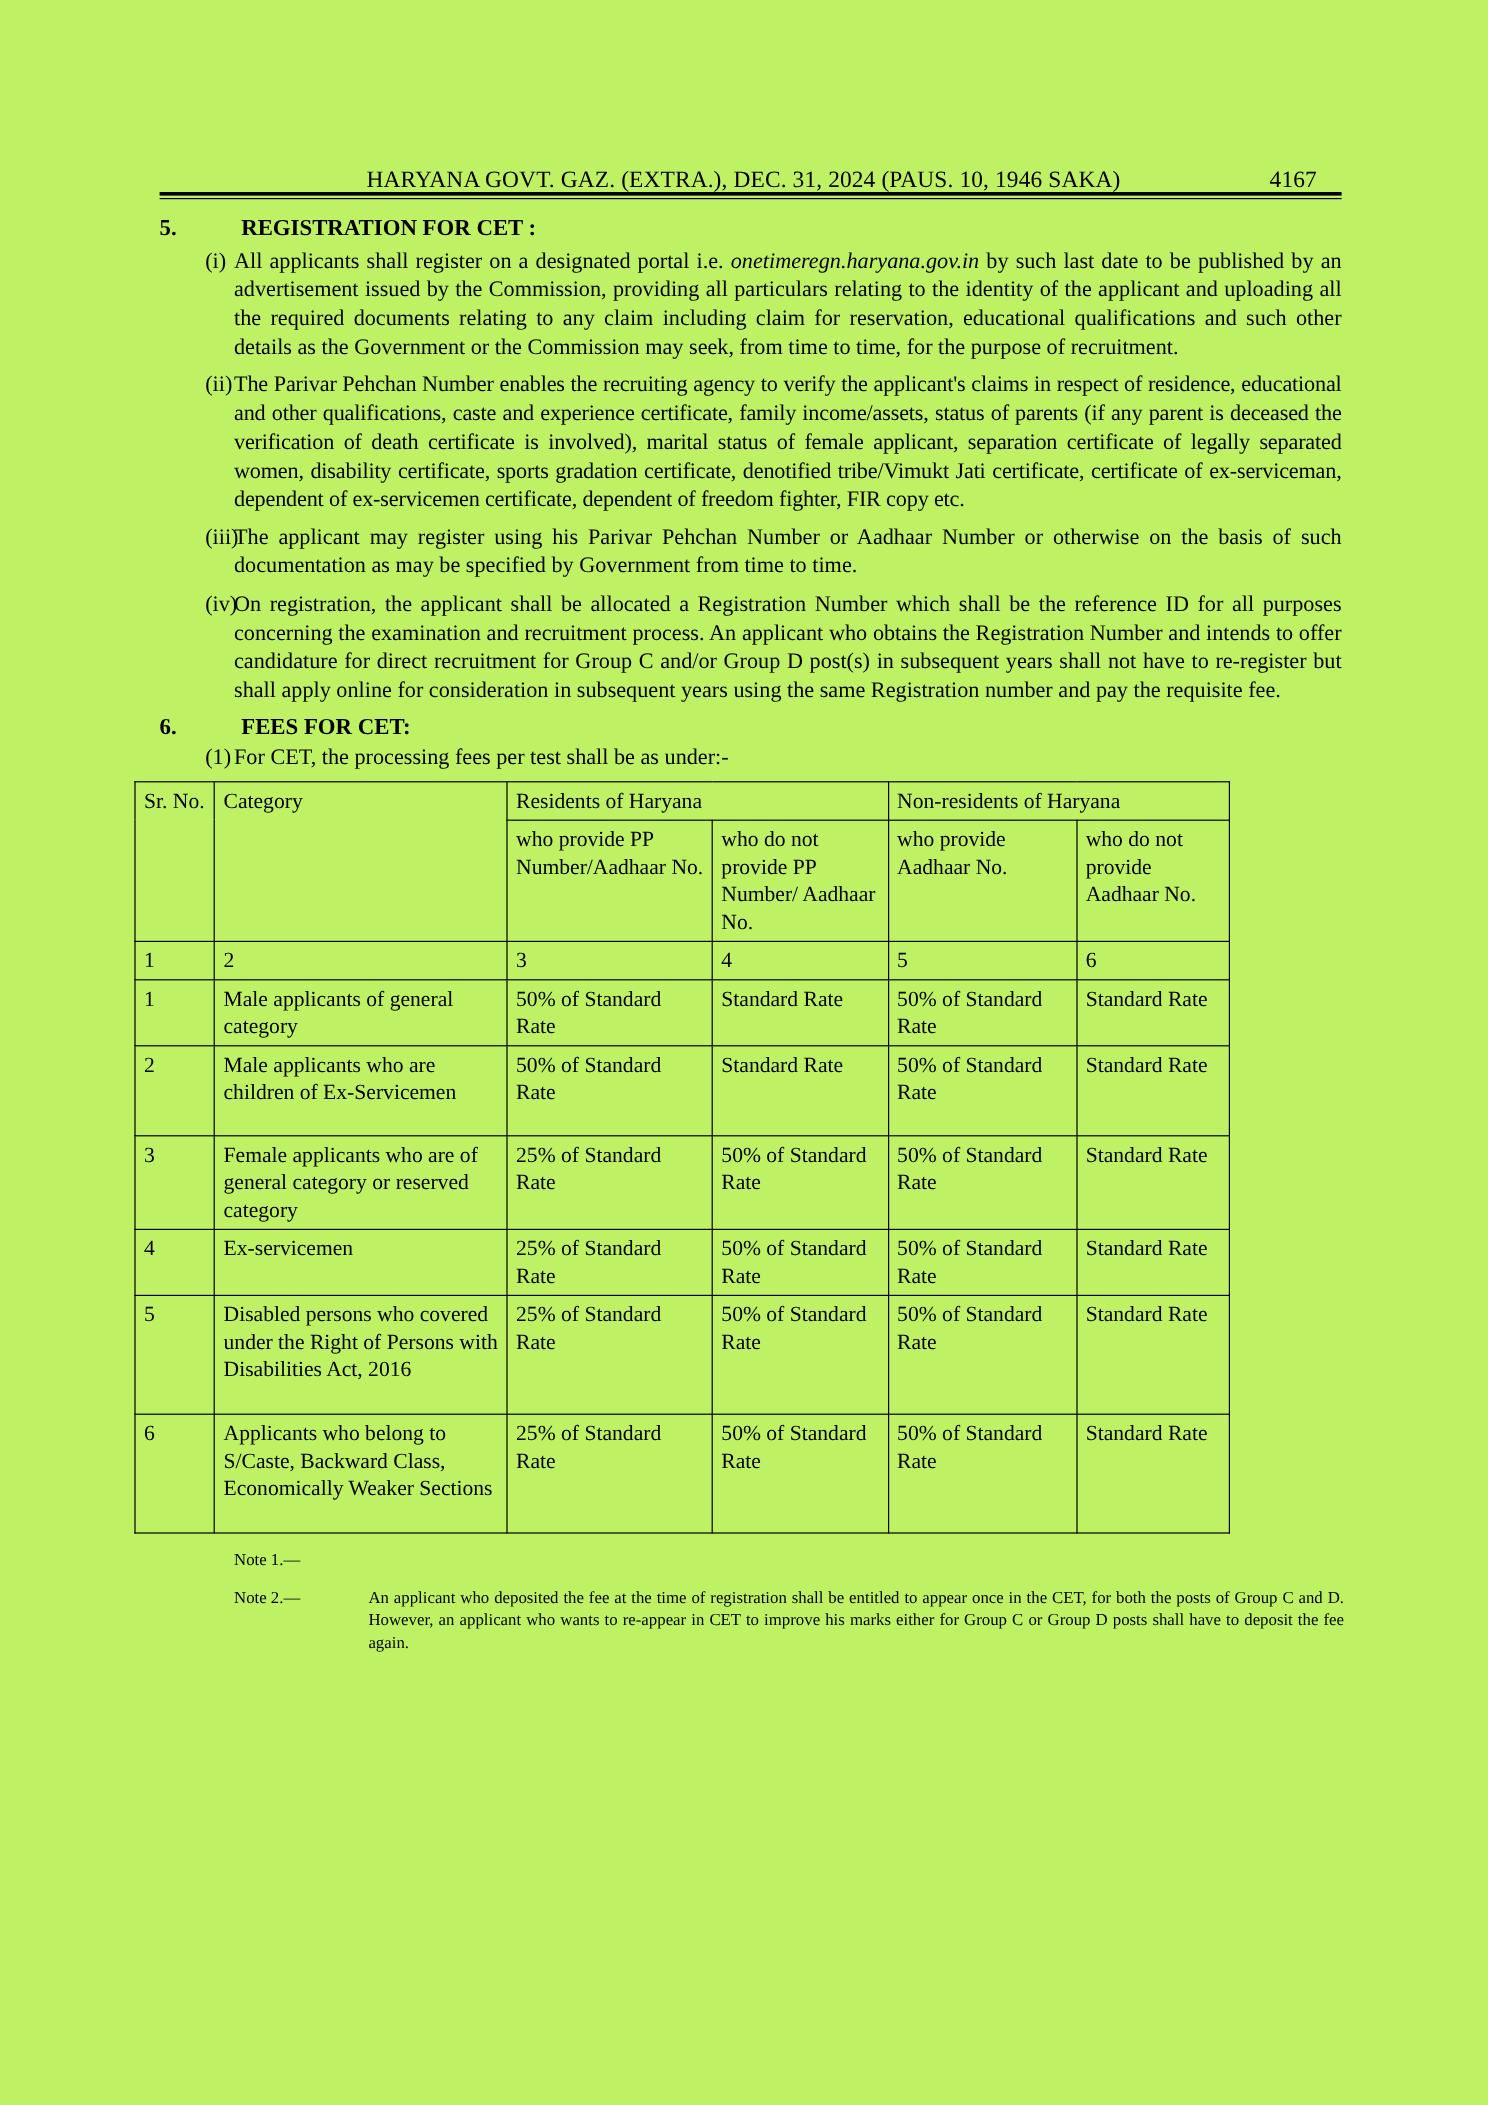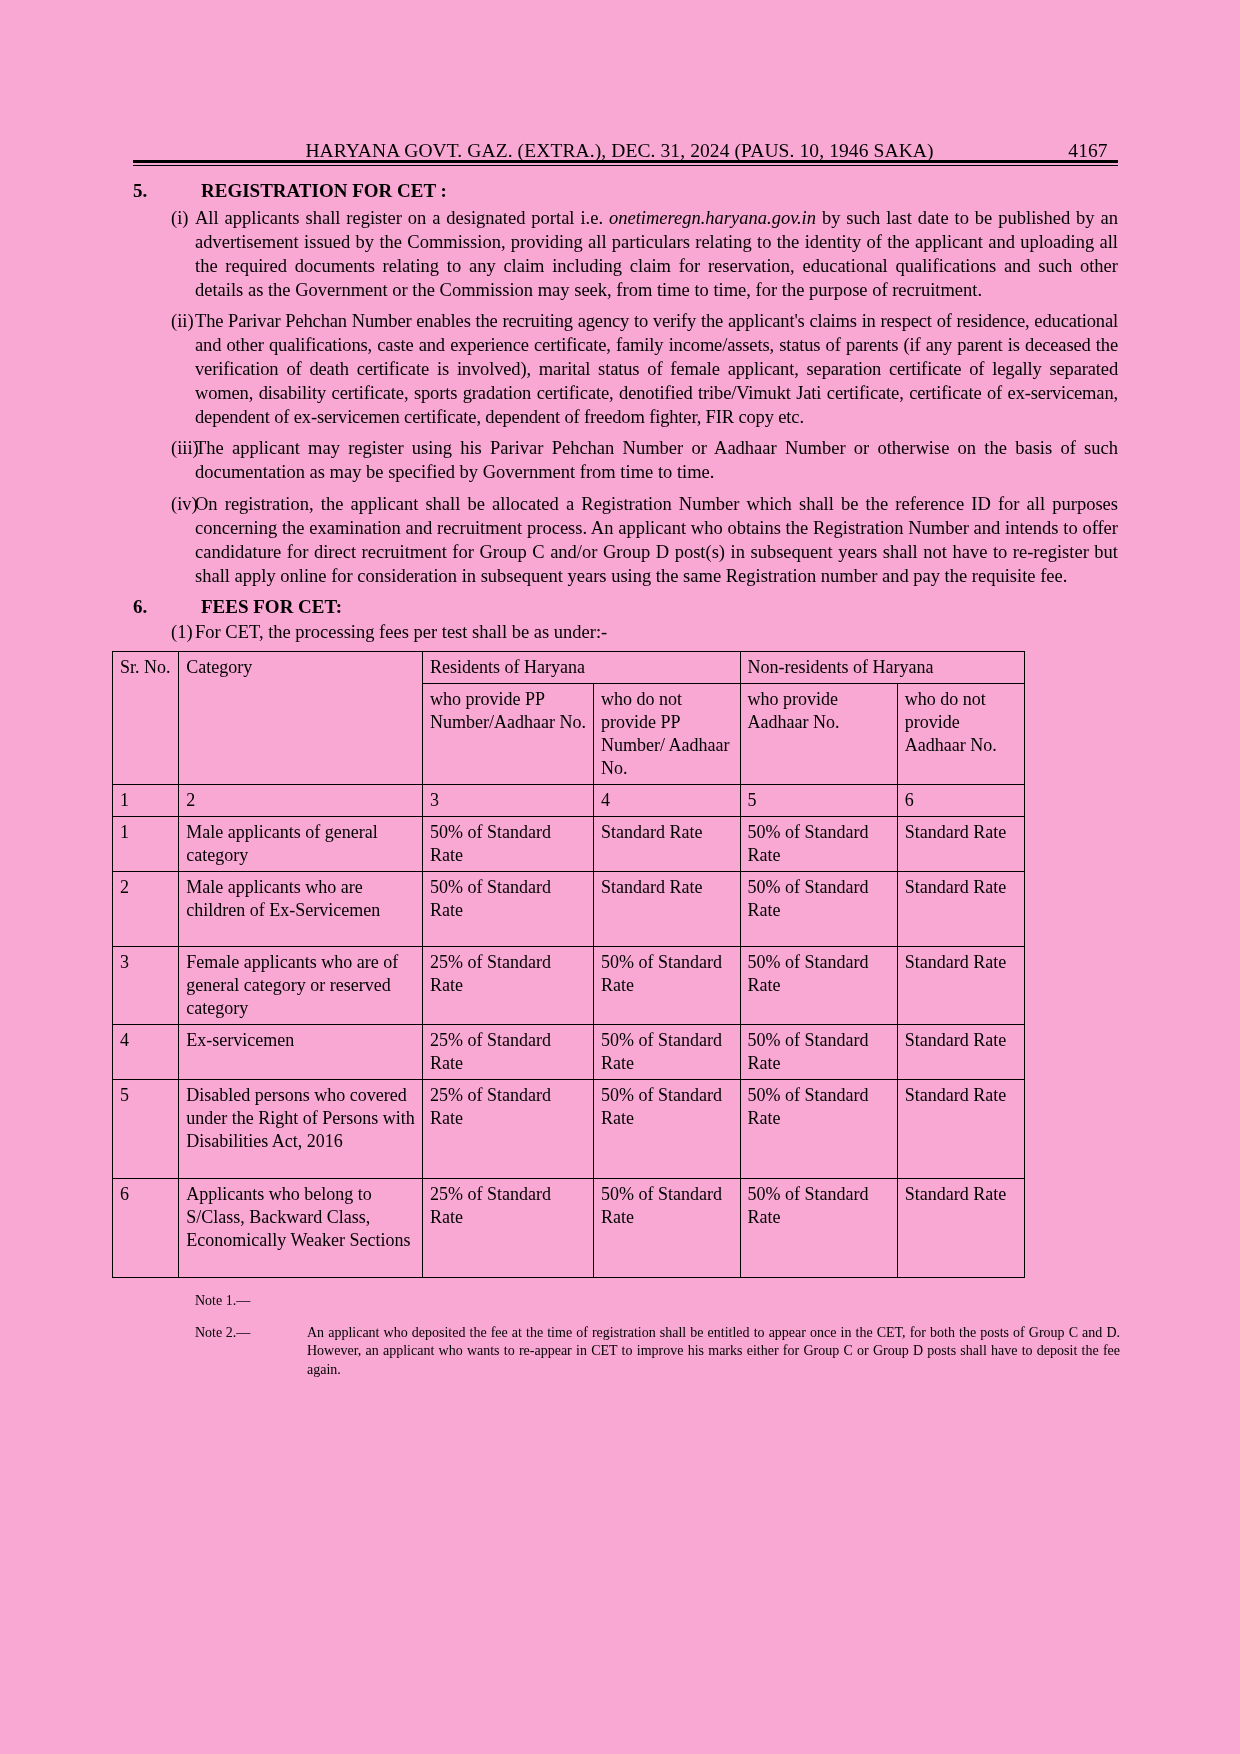--- a/index.html
+++ b/index.html
@@ -4,21 +4,21 @@
 <style>
   html, body {
     margin: 0;
     padding: 0;
     background: #ffffff;
   }
   .page {
     position: relative;
     width: 1240px;
     height: 1754px;
-    background: #f9a8d4;
+    background: #bef264;
     font-family: "Liberation Serif", "DejaVu Serif", serif;
     color: #000000;
     box-sizing: border-box;
     overflow: hidden;
   }
 
   
   .page-header {
     position: absolute;
     left: 133px;
@@ -32,21 +32,21 @@
   }
   .header-title {
     flex: 1;
     text-align: center;
     padding-left: 48px;
     white-space: nowrap;
   }
   .header-page-no {
     font-size: 19.5px;
     width: 60px;
-    text-align: center;
+    text-align: left;
   }
   .header-rules {
     position: absolute;
     left: 133px;
     top: 160px;
     width: 985px;
   }
   .header-rules .r1 {
     height: 3px;
     background: #000;
@@ -313,21 +313,21 @@
           <tr class="r-tall5">
             <td>5</td>
             <td>Disabled persons who covered under the Right of Persons with Disabilities Act, 2016</td>
             <td>25% of Standard Rate</td>
             <td>50% of Standard Rate</td>
             <td class="just">50% of Standard Rate</td>
             <td>Standard Rate</td>
           </tr>
           <tr class="r-tall6">
             <td>6</td>
-            <td>Applicants who belong to S/Class, Backward Class, Economically Weaker Sections</td>
+            <td>Applicants who belong to S/Caste, Backward Class, Economically Weaker Sections</td>
             <td>25% of Standard Rate</td>
             <td>50% of Standard Rate</td>
             <td class="just">50% of Standard Rate</td>
             <td>Standard Rate</td>
           </tr>
         </tbody>
       </table>
     </div>
 
     <div class="note">

